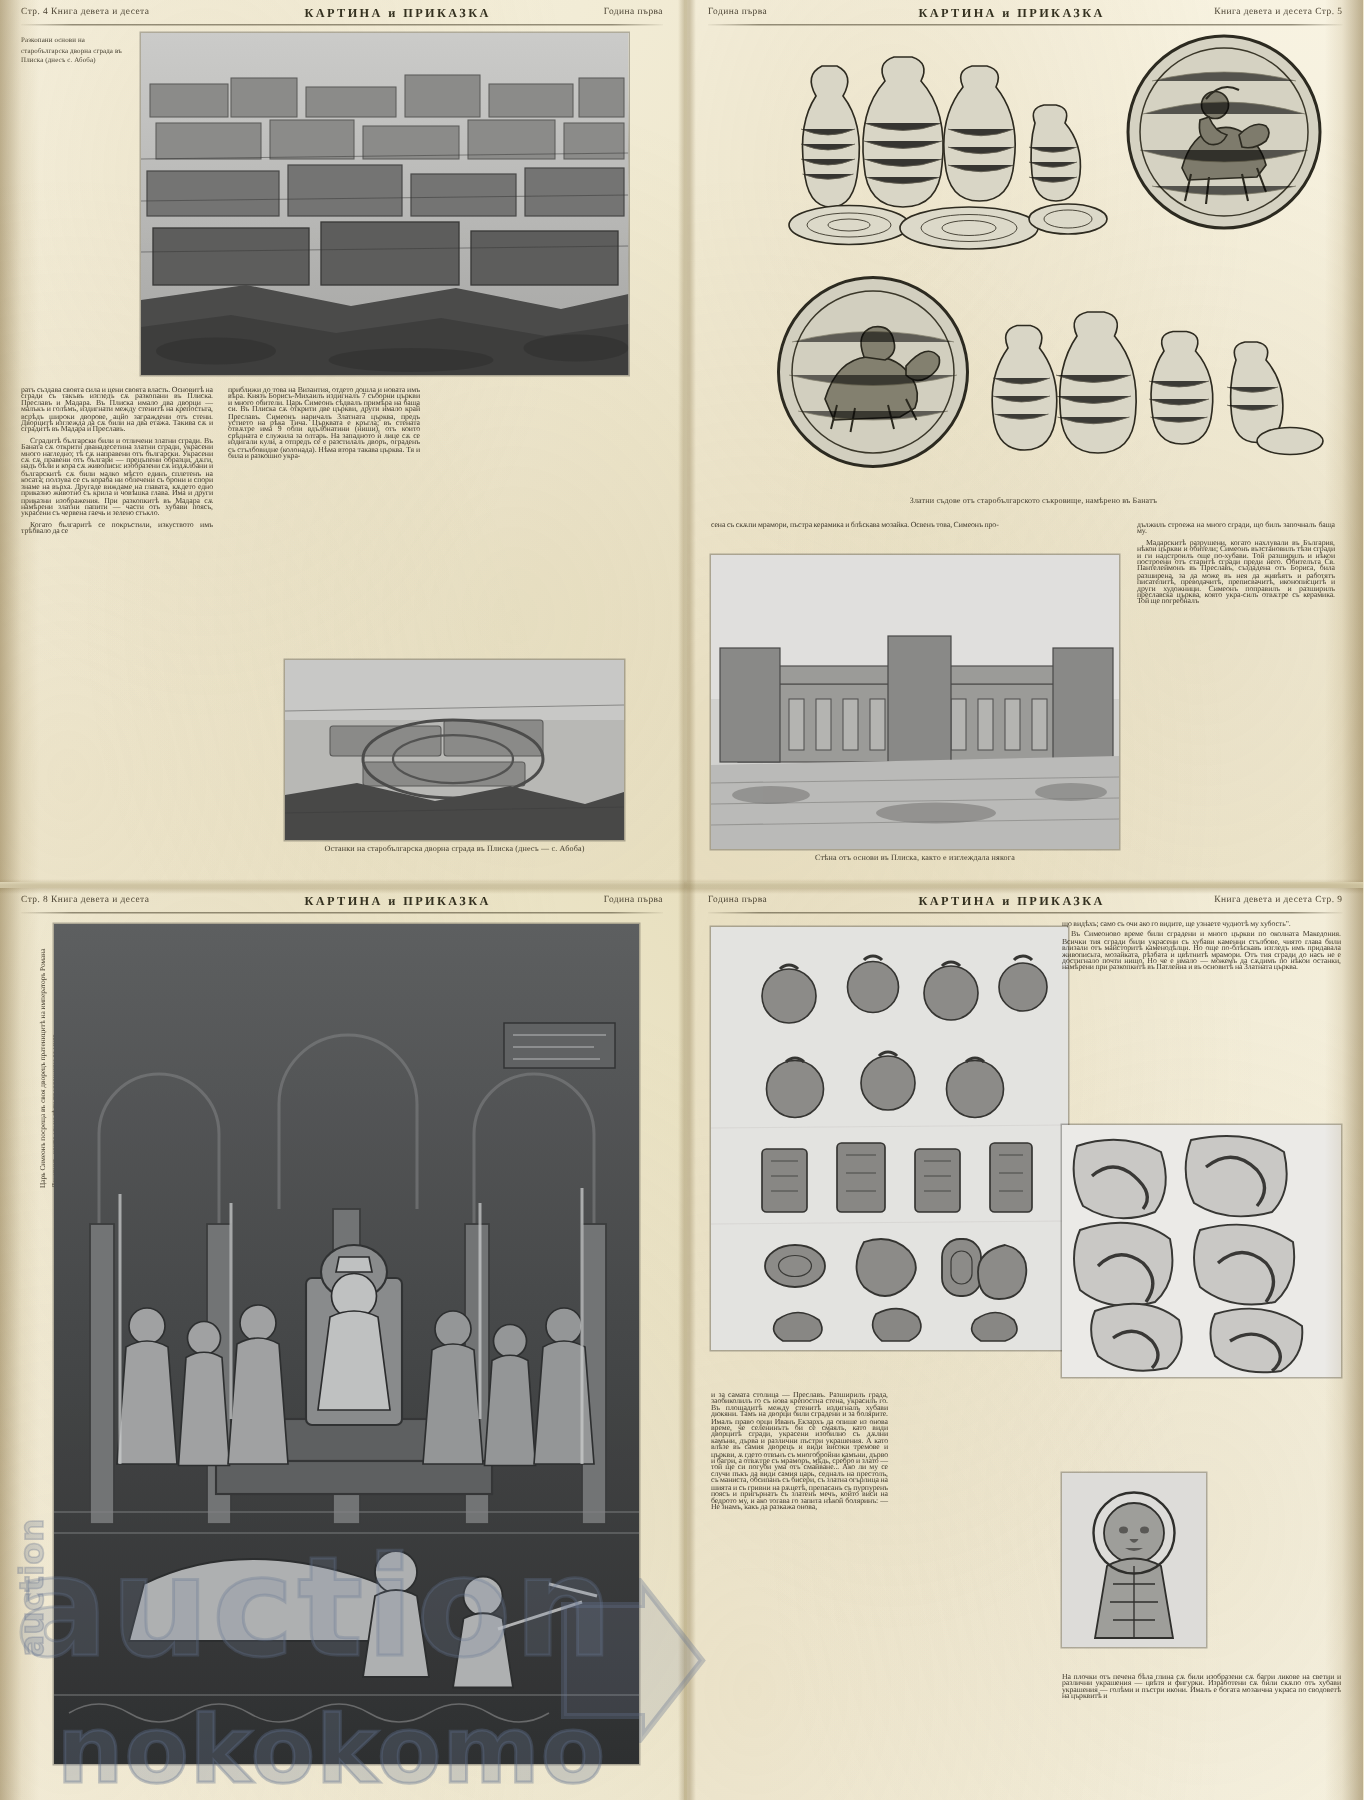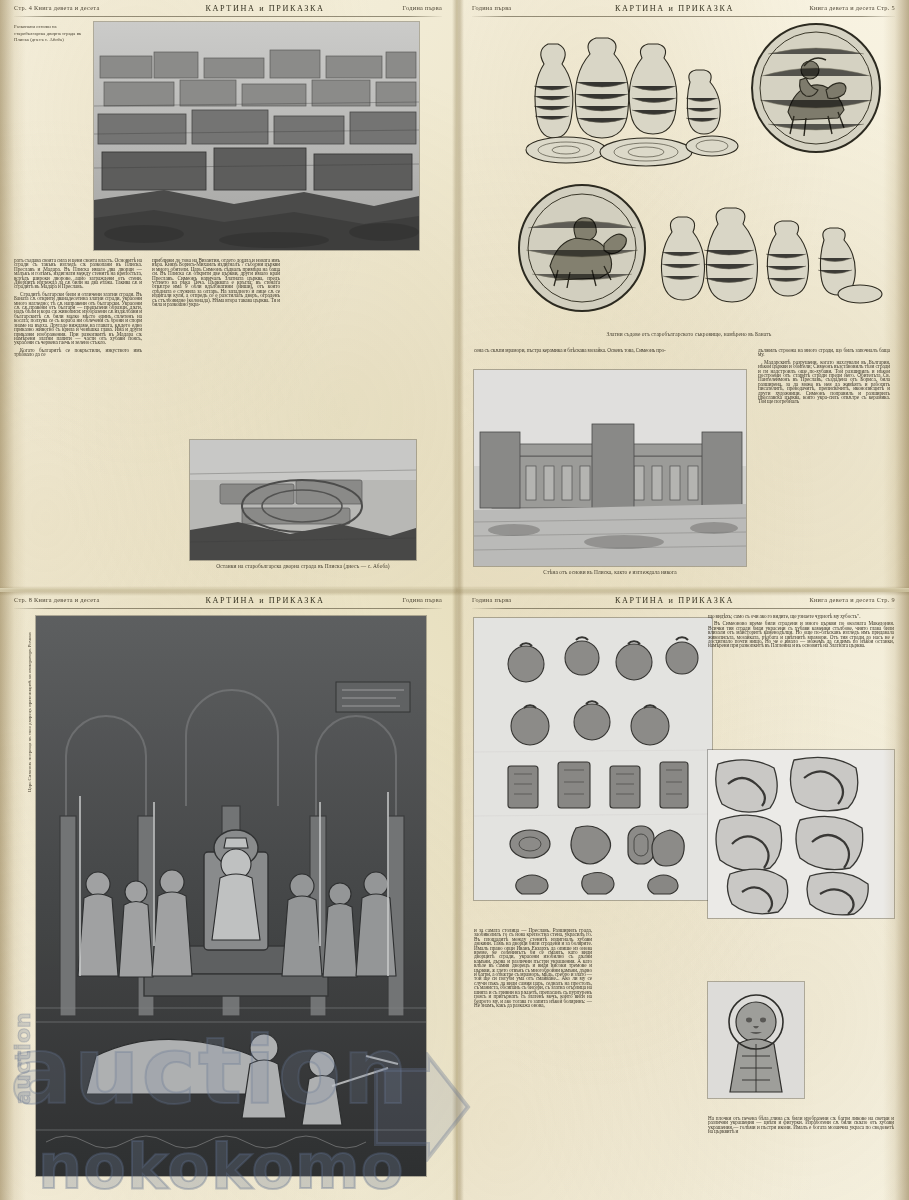--- a/index.html
+++ b/index.html
@@ -34,21 +34,21 @@
     mix-blend-mode:multiply;}
   .edge-dark{position:absolute;top:0;bottom:0;width:26px;
     background:linear-gradient(90deg,rgba(120,95,45,.45),rgba(150,125,70,.12) 55%,transparent);
     pointer-events:none;}
   .edge-dark.r{right:0;background:linear-gradient(270deg,rgba(120,95,45,.48),rgba(150,125,70,.14) 55%,transparent);}
 
   
   .runhead{position:absolute;left:14px;right:14px;top:4px;height:13px;
     display:flex;align-items:flex-start;justify-content:space-between;}
   .runhead .rh{font-size:6.3px;letter-spacing:.3px;color:#4c4434;white-space:nowrap;}
-  .runhead .rh.mid{font-size:8.2px;letter-spacing:1.6px;font-weight:normal;color:#33301f;margin-left:28px;}
+  .runhead .rh.mid{font-size:8.2px;letter-spacing:1.6px;font-weight:bold;color:#33301f;margin-left:28px;}
   .rule{position:absolute;left:14px;right:14px;top:16px;height:1px;
     background:linear-gradient(90deg,rgba(90,80,55,.05),rgba(70,62,40,.55) 8%,rgba(70,62,40,.55) 92%,rgba(90,80,55,.05));}
 
   
   .photo{position:absolute;overflow:hidden;filter:contrast(1.04) saturate(.22);
     box-shadow:0 0 0 1px rgba(60,55,35,.35);}
   .cap{position:absolute;font-size:5.4px;line-height:1.5;color:#413b2c;text-align:center;
     letter-spacing:.1px;}
   .cap.left{text-align:left;}
 

